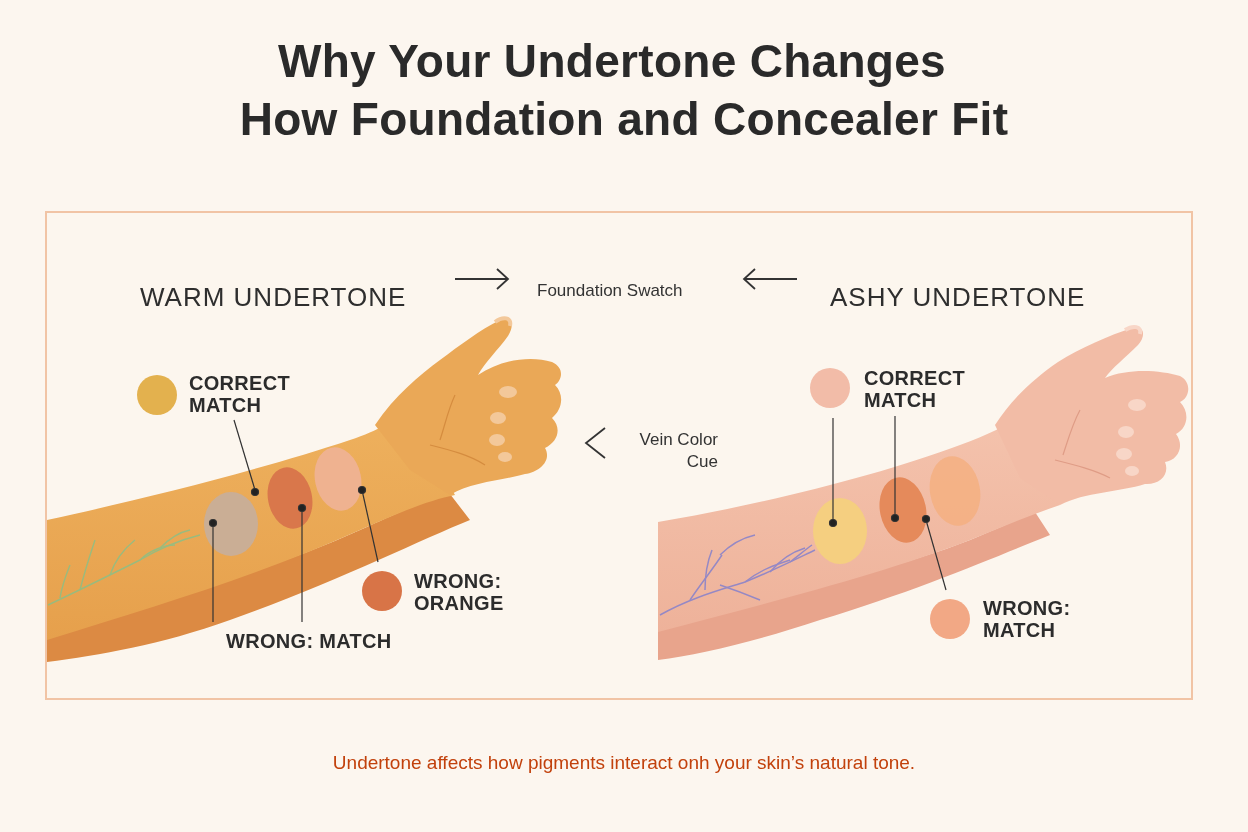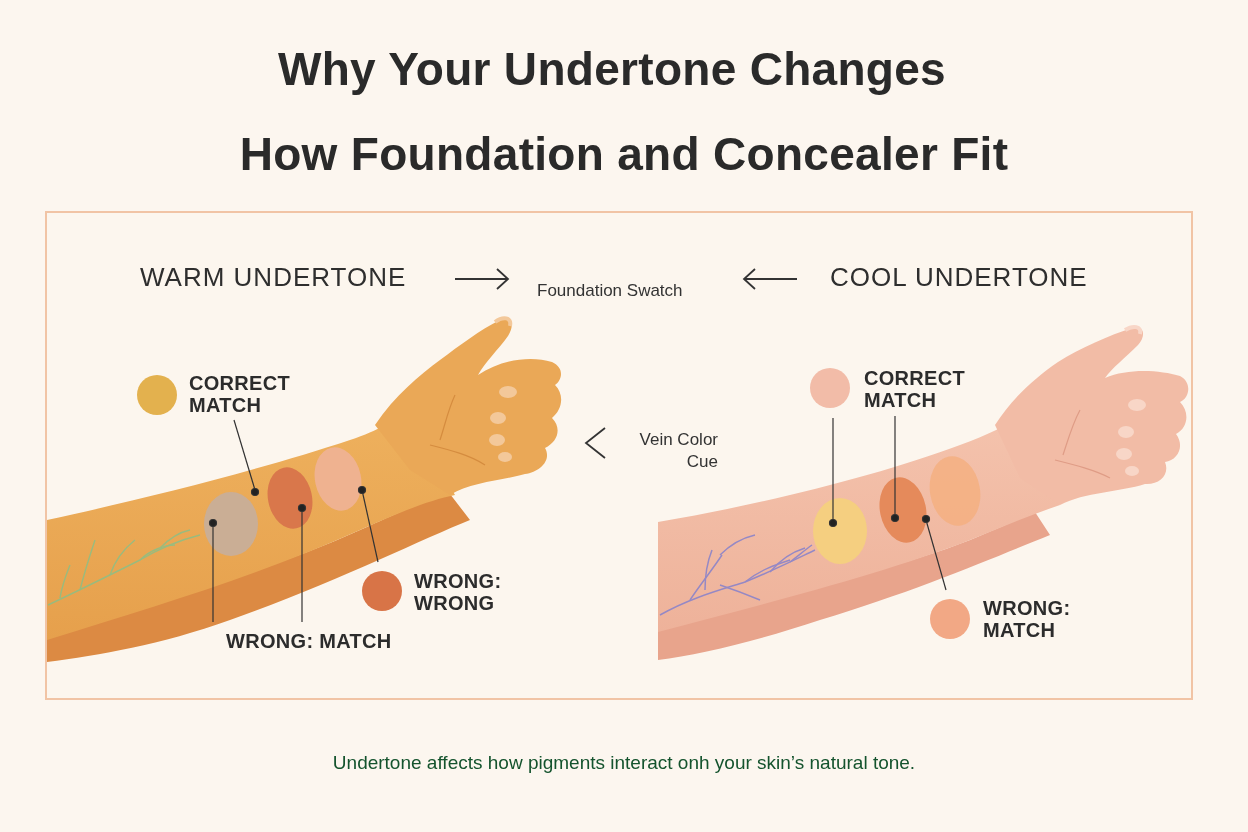--- a/index.html
+++ b/index.html
@@ -4,42 +4,42 @@
 <style>
   html, body { margin: 0; padding: 0; }
   body {
     width: 1248px; height: 832px; overflow: hidden;
     background: #fcf6ef;
     font-family: "Liberation Sans", "DejaVu Sans", sans-serif;
     color: #2b2b2b;
     position: relative;
   }
   .title {
-    position: absolute; left: 0; top: 40px; width: 1248px;
+    position: absolute; left: 0; top: 32px; width: 1248px;
     text-align: center; font-weight: bold; font-size: 46px; line-height: 58px;
     color: #2a2a2a; letter-spacing: 0.3px;
   }
   .title .l1 { display: block; padding-right: 24px; }
-  .title .l2 { display: block; margin-top: 27px; }
+  .title .l2 { display: block; }
   .frame {
     position: absolute; left: 45px; top: 211px; width: 1148px; height: 489px;
     border: 2px solid #f1c4a5; box-sizing: border-box; background: #fcf6ee;
   }
   .hdr {
-    position: absolute; font-size: 26px; letter-spacing: 1px; color: #2e2e2e;
+    position: absolute; font-size: 26px; letter-spacing: 1px; color: #2e2e2e; margin-top: 20px;
   }
   .small-label { position: absolute; font-size: 17px; color: #333; text-align: center; }
   .scene { position: absolute; left: 0; top: 0; }
   .lbl {
     position: absolute; font-weight: bold; font-size: 20px; line-height: 22px;
     color: #2c2c2c; letter-spacing: 0.3px;
   }
   .footer {
     position: absolute; left: 0; width: 1248px; top: 752px; text-align: center;
-    font-size: 19px; color: #14532d;
+    font-size: 19px; color: #c2410c;
   }
 </style>
 </head>
 <body>
 
 <div class="title">
   <span class="l1">Why Your Undertone Changes</span>
   <span class="l2">How Foundation and Concealer Fit</span>
 </div>
 
@@ -143,35 +143,35 @@
 
   <g stroke="#333" stroke-width="1.8" fill="none">
     <path d="M455 279 L508 279 M497 269 L508 279 L497 289"></path>
     <path d="M797 279 L744 279 M755 269 L744 279 L755 289"></path>
     <path d="M605 428 L586 443 L605 458"></path>
   </g>
 </svg>
 
 <div class="hdr" style="left:140px; top:262px;">WARM UNDERTONE</div>
 <div class="small-label" style="left:537px; top:281px;">Foundation Swatch</div>
-<div class="hdr" style="left:830px; top:262px;">COOL UNDERTONE</div>
+<div class="hdr" style="left:830px; top:262px;">ASHY UNDERTONE</div>
 
 <div class="small-label" style="left:622px; top:429px; text-align:right; width:96px; line-height:22px;">
   <div>Vein Color</div>
   <div>Cue</div>
 </div>
 
 <div class="lbl" style="left:189px; top:372px;">
   <div>CORRECT</div>
   <div>MATCH</div>
 </div>
 <div class="lbl" style="left:226px; top:630px;">WRONG: MATCH</div>
 <div class="lbl" style="left:414px; top:570px;">
   <div>WRONG:</div>
-  <div>WRONG</div>
+  <div>ORANGE</div>
 </div>
 
 <div class="lbl" style="left:864px; top:367px;">
   <div>CORRECT</div>
   <div>MATCH</div>
 </div>
 <div class="lbl" style="left:983px; top:597px;">
   <div>WRONG:</div>
   <div>MATCH</div>
 </div>

